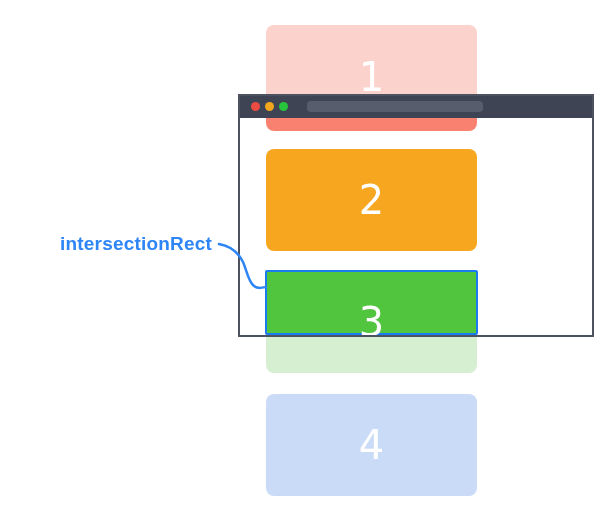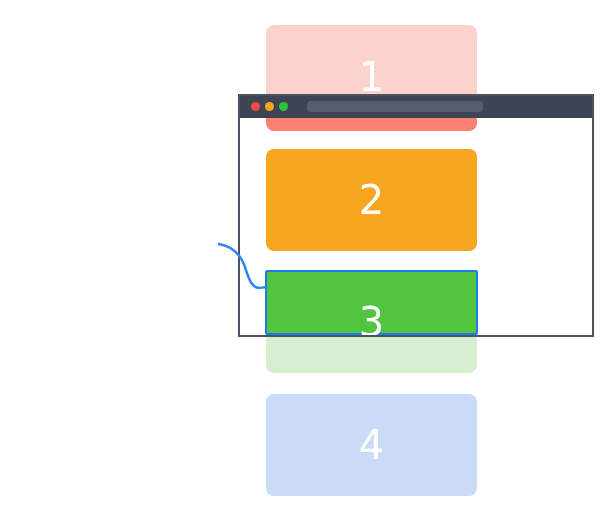--- a/index.html
+++ b/index.html
@@ -102,17 +102,18 @@
 
   <div class="abs titlebar">
     <span class="dot red"></span>
     <span class="dot yellow"></span>
     <span class="dot green"></span>
     <span class="urlbar"></span>
   </div>
 
   <div class="abs win-border"></div>
 
+  <div class="abs callout">intersectionRect</div>
   <svg class="abs connector" viewBox="0 0 605 507" xmlns="http://www.w3.org/2000/svg">
     <path d="M 219 244 C 231 246 238 252 243 262 C 247 271 248 280 253 285 C 257 289 261 288 266 287" fill="none" stroke="#2e86f6" stroke-width="2.5" stroke-linecap="round"></path>
   </svg>
 
 </div>
 
 </body></html>

